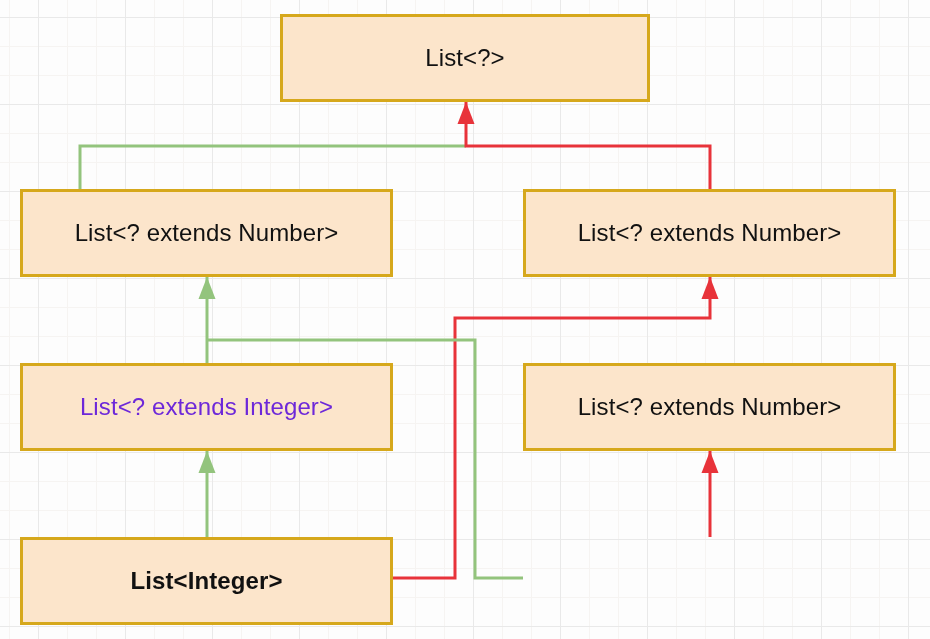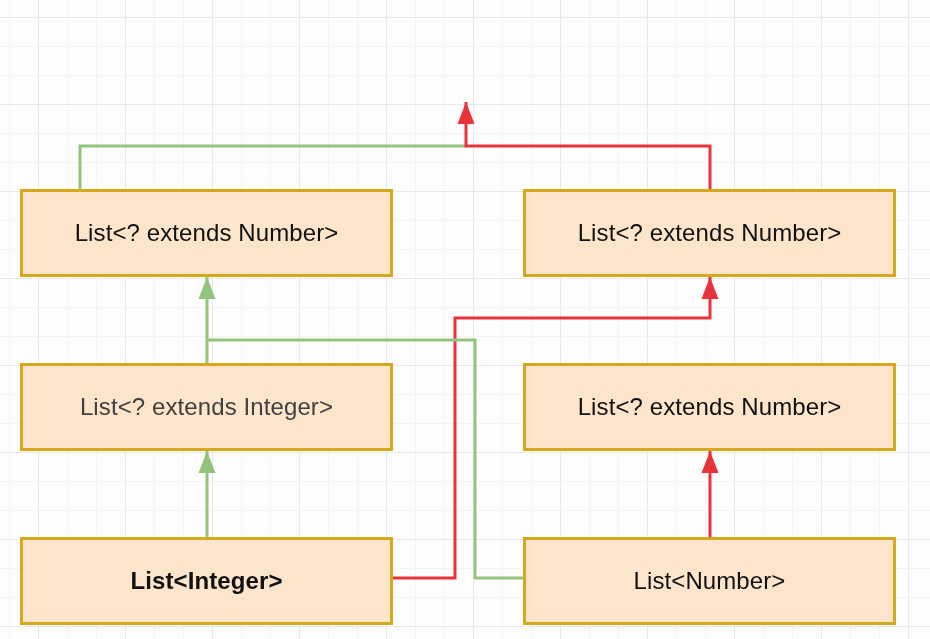--- a/index.html
+++ b/index.html
@@ -74,38 +74,38 @@
       </g>
       <g>
         <path d="M 393 578 L 455 578 L 455 318 L 710 318 L 710 277" fill="none" stroke="#e8333a" stroke-width="3" stroke-linecap="butt" stroke-linejoin="miter"></path>
         <polygon points="710,277 718.5,299 701.5,299" fill="#e8333a"></polygon>
       </g>
       <g>
         <path d="M 523 578 L 475 578 L 475 340 L 207 340" fill="none" stroke="#93c47d" stroke-width="3" stroke-linecap="butt" stroke-linejoin="miter"></path>
       </g>
     </svg>
 
+  <div class="node" style="left: 280px; top: 14px; width: 370px; height: 88px; background: rgb(252, 229, 203); border-color: rgb(214, 168, 28); color: rgb(17, 17, 17);">
+      <span>List&lt;?&gt;</span>
+    </div>
 
   <div class="node" style="left: 20px; top: 189px; width: 373px; height: 88px; background: rgb(252, 229, 203); border-color: rgb(214, 168, 28); color: rgb(17, 17, 17);">
       <span>List&lt;? extends Number&gt;</span>
     </div>
 
   <div class="node" style="left: 523px; top: 189px; width: 373px; height: 88px; background: rgb(252, 229, 203); border-color: rgb(214, 168, 28); color: rgb(17, 17, 17);">
       <span>List&lt;? extends Number&gt;</span>
     </div>
 
-  <div class="node" style="left: 20px; top: 363px; width: 373px; height: 88px; background: rgb(252, 229, 203); border-color: rgb(214, 168, 28); color: #404040;">
+  <div class="node" style="left: 20px; top: 363px; width: 373px; height: 88px; background: rgb(252, 229, 203); border-color: rgb(214, 168, 28); color: #6d28d9;">
       <span>List&lt;? extends Integer&gt;</span>
     </div>
 
   <div class="node" style="left: 523px; top: 363px; width: 373px; height: 88px; background: rgb(252, 229, 203); border-color: rgb(214, 168, 28); color: rgb(17, 17, 17);">
       <span>List&lt;? extends Number&gt;</span>
     </div>
 
   <div class="node" style="left: 20px; top: 537px; width: 373px; height: 88px; background: rgb(252, 229, 203); border-color: rgb(214, 168, 28); color: rgb(17, 17, 17); font-weight: bold;">
       <span>List&lt;Integer&gt;</span>
     </div>
 
-  <div class="node" style="left: 523px; top: 537px; width: 373px; height: 88px; background: rgb(252, 229, 203); border-color: rgb(214, 168, 28); color: rgb(17, 17, 17);">
-      <span>List&lt;Number&gt;</span>
-    </div>
 
 </div>
 
 </body></html>

